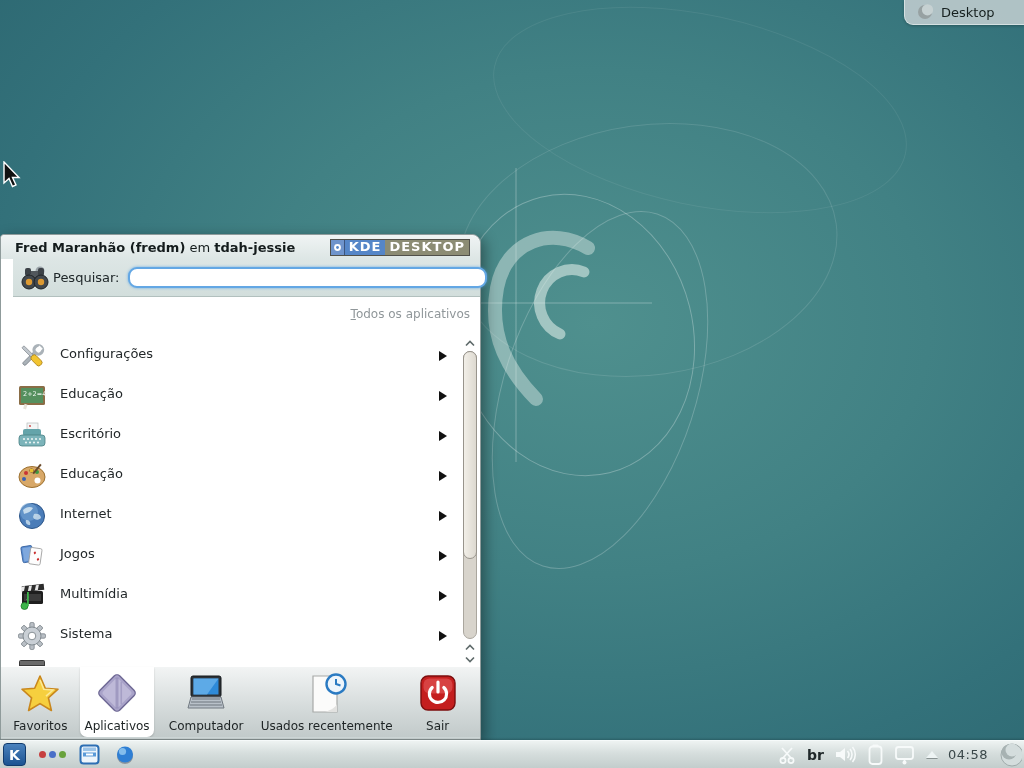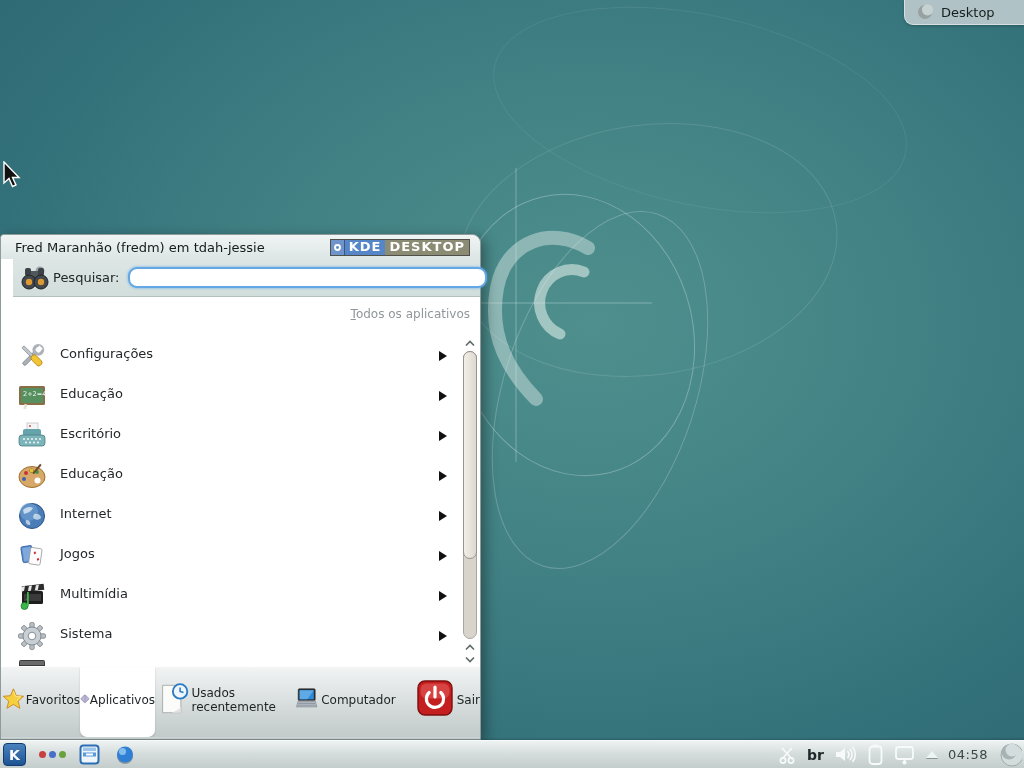--- a/index.html
+++ b/index.html
@@ -17,21 +17,21 @@
   .toolbox .lbl{font-size:13px;color:#16201f;}
 
   
   .kickoff{position:absolute;left:0;top:234px;width:481px;height:506px;
            background:#fff;border:1px solid #8f9b9b;box-sizing:border-box;
            border-radius:4px 9px 0 0;box-shadow:4px 4px 14px rgba(0,0,0,0.38);}
   .khead{position:absolute;left:0;top:0;right:0;height:24px;
          background:linear-gradient(#f0f4f4,#dde6e5);border-radius:4px 9px 0 0;
          display:flex;align-items:center;padding:0 10px 0 14px;box-sizing:border-box;}
   .khead .t{font-size:13px;color:#141b1c;white-space:pre;}
-  .khead .b{font-weight:normal;}
+  .khead .b{font-weight:bold;}
   .badge{margin-left:auto;display:flex;align-items:stretch;height:15px;border:1px solid #50504a;
          font-size:13px;font-weight:bold;letter-spacing:1px;color:#fff;line-height:13px;}
   .badge .bicon{width:13px;background:#6f94cc;border-right:1px solid #3c557e;display:flex;align-items:center;justify-content:center;}
   .badge .bkde{background:#5586c8;padding:0 4px;}
   .badge .bdesk{background:#8c8c74;padding:0 4px;}
 
   .ksearch{position:absolute;left:12px;top:24px;right:0;height:37px;
            background:linear-gradient(#dde6e5,#d2dedc);border-bottom:1px solid #b2c0be;
            display:flex;align-items:center;}
   .ksearch .slabel{font-size:13px;color:#20282a;margin-left:40px;}
@@ -54,21 +54,21 @@
   .sbar{position:absolute;right:2px;top:41px;width:16px;height:328px;}
   .sgroove{position:absolute;left:1px;top:13px;width:14px;height:288px;background:#d8d4cc;
            border:1px solid #aaa69e;border-radius:7px;box-sizing:border-box;}
   .sthumb{position:absolute;left:1px;top:13px;width:14px;height:208px;background:linear-gradient(90deg,#f2efe8,#ddd9d0);
           border:1px solid #98948c;border-radius:7px;box-sizing:border-box;}
   .schev{position:absolute;left:1px;width:14px;height:10px;display:flex;align-items:center;justify-content:center;}
 
   
   .ktabs{position:absolute;left:0;right:0;bottom:2px;height:70px;display:flex;
          background:linear-gradient(#f2f4f4,#d4dada 60%,#c2caca);border-top:1px solid #fff;}
-  .ktab{position:relative;height:70px;display:flex;flex-direction:row;align-items:center;justify-content:flex-end;
+  .ktab{position:relative;height:70px;display:flex;flex-direction:column;align-items:center;justify-content:flex-end;
         padding-bottom:4px;box-sizing:border-box;}
   .ktab .tl{font-size:12px;color:#1d2324;}
   .ktab.sel{background:#fff;border-radius:0 0 7px 7px;box-shadow:0 1px 2px rgba(0,0,0,0.18);}
   .ktab .ticon{margin-bottom:3px;}
   .kbottom{position:absolute;left:0;right:0;bottom:0;height:2px;background:#cfd8d8;}
 
   
   .panel{position:absolute;left:0;bottom:0;width:1024px;height:27px;
          background:linear-gradient(#eef3f2,#d6dedd 45%,#c3cdcc);border-top:1px solid #f6fafa;
          box-shadow:0 -1px 2px rgba(0,0,0,0.2);}
@@ -325,38 +325,38 @@
         <svg class="ticon" width="44" height="44" viewBox="0 0 44 44">
           <g transform="rotate(45 22 21)">
             <rect x="8" y="7" width="28" height="28" rx="4" fill="#a9a3c9" stroke="#6e6894" stroke-width="1.4"></rect>
             <rect x="11" y="10" width="22" height="22" rx="3" fill="#beb9d8"></rect>
             <path d="M11 10 L33 32" stroke="#8d87b3" stroke-width="3" opacity="0.6"></path>
             <path d="M17 10 L33 26" stroke="#8d87b3" stroke-width="1.6" opacity="0.5"></path>
           </g>
         </svg>
         <span class="tl">Aplicativos</span>
       </div>
-      <div class="ktab" style="width:138px">
-        <svg class="ticon" width="48" height="44" viewBox="0 0 48 44">
-          <path d="M10 4 L30 4 L34 8 L34 40 L10 40 Z" fill="#fbfbfa" stroke="#a8aaa8" stroke-width="1.2"></path>
-          <path d="M34 32 L34 40 L22 40 C28 38 33 35 34 32 Z" fill="#e2e2e0"></path>
-          <circle cx="33" cy="12" r="9.5" fill="#eef5fb" stroke="#2a7ac2" stroke-width="2.4"></circle>
-          <path d="M33 7 L33 12 L37.5 13.5" fill="none" stroke="#2a7ac2" stroke-width="2"></path>
-        </svg>
-        <span class="tl">Usados recentemente</span>
-      </div>
       <div class="ktab" style="width:104px">
         <svg class="ticon" width="52" height="44" viewBox="0 0 52 44">
           <rect x="11" y="4" width="30" height="21" rx="2" fill="#2d3237" stroke="#14181c" stroke-width="1"></rect>
           <rect x="13.5" y="6.5" width="25" height="16" fill="#2e8ad8"></rect>
           <path d="M13.5 6.5 L38.5 6.5 27 22.5 13.5 22.5 Z" fill="#6db4ec" opacity="0.75"></path>
           <path d="M8 36 L11 25 L41 25 L44 36 Z" fill="#b9c1c9" stroke="#707880" stroke-width="1"></path>
           <path d="M12 27 h28 M11 30 h30 M10 33 h32" stroke="#878f97" stroke-width="1.4"></path>
         </svg>
         <span class="tl">Computador</span>
+      </div>
+      <div class="ktab" style="width:138px">
+        <svg class="ticon" width="48" height="44" viewBox="0 0 48 44">
+          <path d="M10 4 L30 4 L34 8 L34 40 L10 40 Z" fill="#fbfbfa" stroke="#a8aaa8" stroke-width="1.2"></path>
+          <path d="M34 32 L34 40 L22 40 C28 38 33 35 34 32 Z" fill="#e2e2e0"></path>
+          <circle cx="33" cy="12" r="9.5" fill="#eef5fb" stroke="#2a7ac2" stroke-width="2.4"></circle>
+          <path d="M33 7 L33 12 L37.5 13.5" fill="none" stroke="#2a7ac2" stroke-width="2"></path>
+        </svg>
+        <span class="tl">Usados recentemente</span>
       </div>
       <div class="ktab" style="width:85px">
         <svg class="ticon" width="44" height="44" viewBox="0 0 44 44">
           <rect x="5" y="4" width="34" height="34" rx="7" fill="#c41e1e" stroke="#7c0e0e" stroke-width="1.4"></rect>
           <rect x="7.5" y="6.5" width="29" height="15" rx="6" fill="#e86060" opacity="0.55"></rect>
           <path d="M16.2 15.5 A8.6 8.6 0 1 0 27.8 15.5" fill="none" stroke="#ffffff" stroke-width="3.2" stroke-linecap="round"></path>
           <line x1="22" y1="10" x2="22" y2="20" stroke="#ffffff" stroke-width="3.2" stroke-linecap="round"></line>
         </svg>
         <span class="tl">Sair</span>
       </div>

